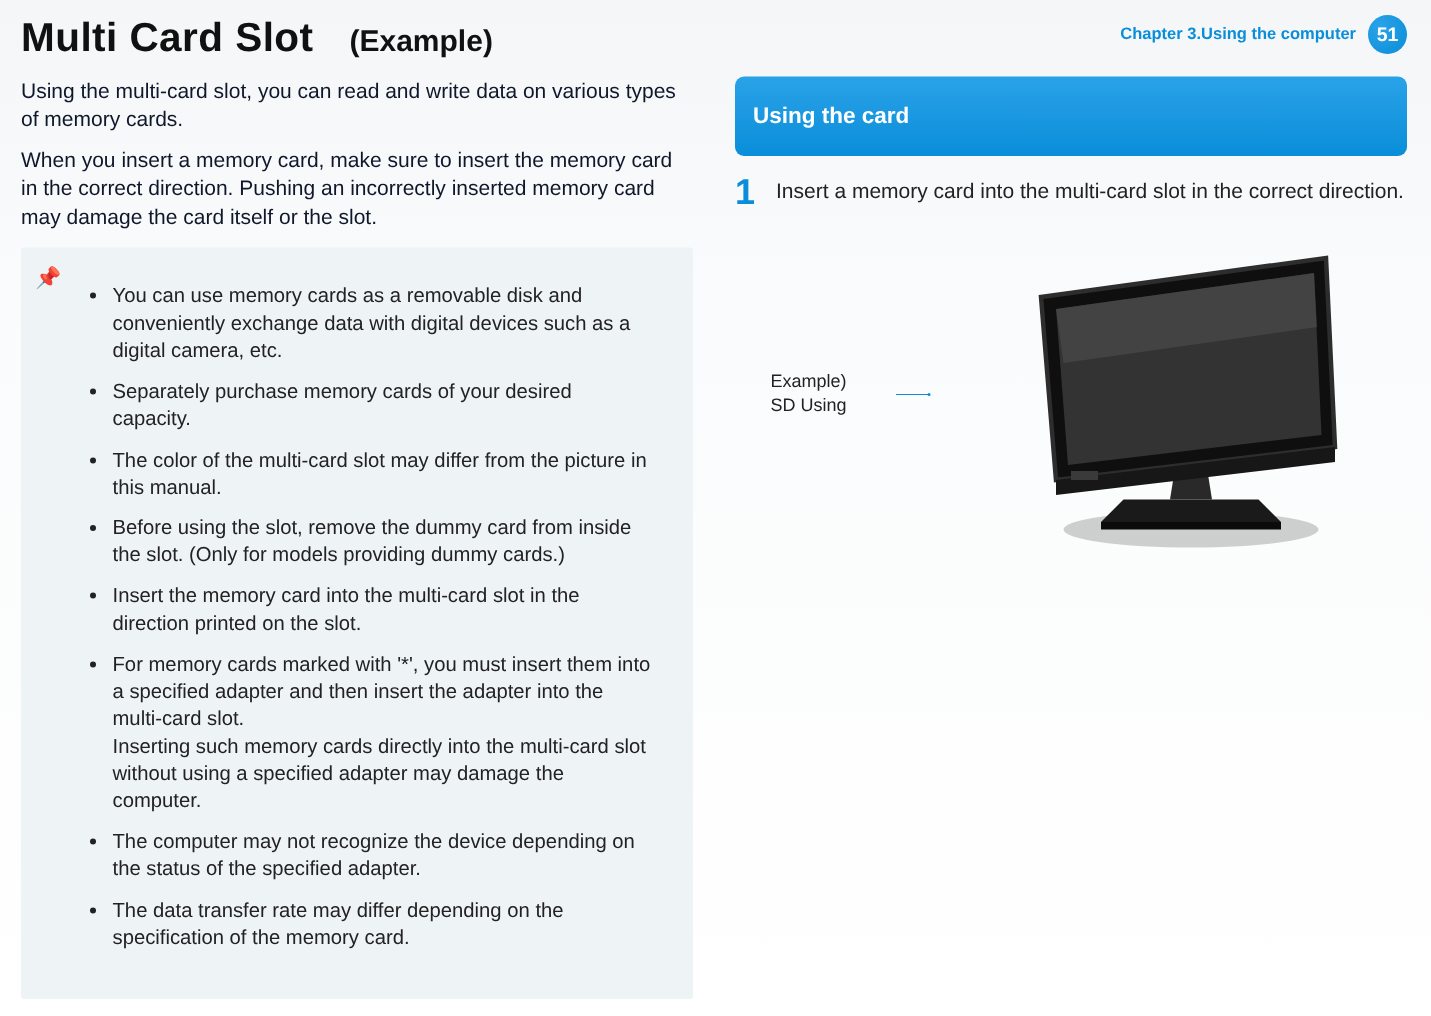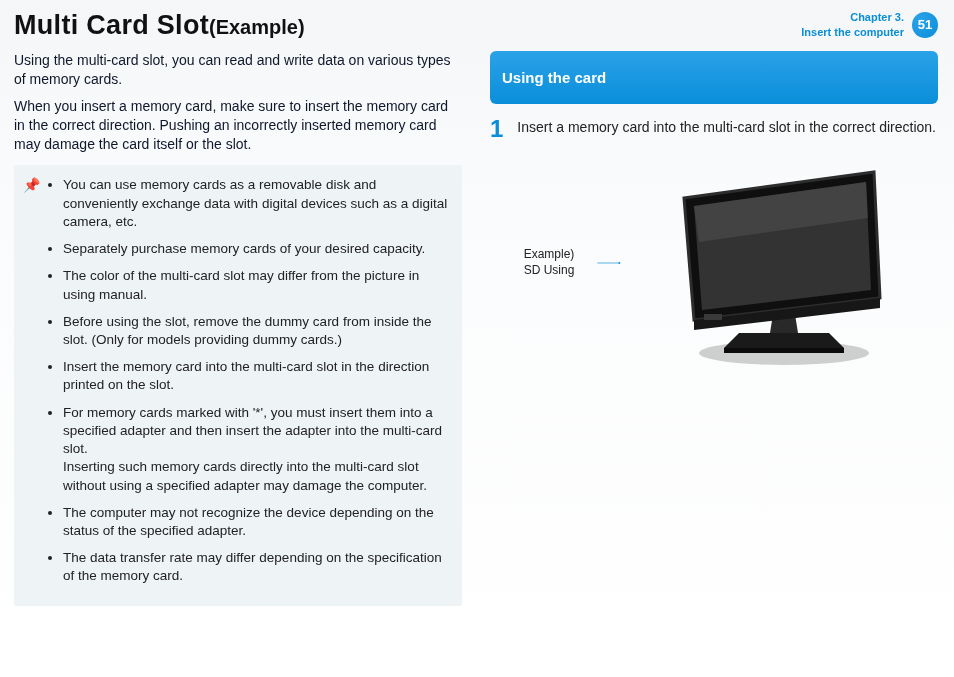--- a/index.html
+++ b/index.html
@@ -19,92 +19,92 @@
   }
   .page{
     width:100%;height:100%;
     padding:10px 16px 14px 14px;
     box-sizing:border-box;
   }
   .header{
     display:flex;justify-content:space-between;align-items:flex-start;
     margin-bottom:10px;
   }
-  .title-wrap{display:flex;gap:0;align-items:baseline}
+  .title-wrap{display:flex;gap:24px;align-items:baseline}
   .title{font-size:27px;font-weight:700;color:#111;letter-spacing:.3px}
   .subtitle{font-size:20px;font-weight:700;color:#111}
   .crumb{ text-align:right;font-size:11px;color:var(--brand);font-weight:700;line-height:1.35;display:flex;align-items:center;gap:8px;}
   .pagebadge{
     display:inline-flex;align-items:center;justify-content:center;
     width:26px;height:26px;border-radius:50%;
     background:radial-gradient(circle at 30% 30%,#2aa2e8,#0a8ed9);
     color:#fff;font-weight:700;font-size:13px;
   }
-  .crumb-text{display:flex;flex-direction:column;}
+  .crumb-text{display:flex;flex-direction:row;}
   .cols{display:flex;gap:28px}
   .col{flex:1;min-width:0}
   .intro p{font-size:14px;line-height:1.35;margin:0 0 8px 0;color:#0f172a}
   .notebox{
     background:#eef3f6;
     border:1px solid #eef3f6;
     border-radius:2px;
     margin-top:12px;
     padding:10px 12px 10px 8px;
     display:flex;gap:6px;
     font-size:13.5px;
   }
   .noteicon{color:var(--brand2);font-size:14px;line-height:1.1;margin-top:2px;flex:0 0 18px;text-align:center}
-  .notebox ul{margin:0;padding-left:16px;list-style:disc}
+  .notebox ul{margin:12px;padding-left:16px;list-style:disc}
   .notebox li{margin:0 0 9px 0;line-height:1.35;color:#222}
   .sect-head{
     margin:0 0 14px 0;
     background:linear-gradient(#2aa2e8,#0a8ed9);
     color:#fff;font-weight:700;font-size:15px;
     padding:18px 12px;border-radius:6px;
   }
   .step{display:flex;gap:14px;font-size:14px;line-height:1.4}
   .stepnum{color:var(--brand);font-size:24px;font-weight:700;line-height:.9}
-  .illus-wrap{display:flex;align-items:center;justify-content:center;margin-top:18px;}
+  .illus-wrap{display:flex;align-items:center;justify-content:center;margin-top:18px;gap:10px}
   .example-label{font-size:12px;text-align:right;line-height:1.3;color:#222}
   .leader{width:70px;height:2px}
   svg{display:block}
 </style>
 </head>
 <body>
 
 <div class="page">
 
   <div class="header">
     <div class="title-wrap">
       <span class="title">Multi Card Slot</span>
       <span class="subtitle">(Example)</span>
     </div>
     <div class="crumb">
       <div class="crumb-text">
         <span>Chapter 3.</span>
-        <span>Insert the computer</span>
+        <span>Using the computer</span>
       </div>
       <span class="pagebadge">51</span>
     </div>
   </div>
 
   <div class="cols">
 
     <div class="col">
       <div class="intro">
         <p>Using the multi-card slot, you can read and write data on various types of memory cards.</p>
         <p>When you insert a memory card, make sure to insert the memory card in the correct direction. Pushing an incorrectly inserted memory card may damage the card itself or the slot.</p>
       </div>
 
       <div class="notebox">
         <span class="noteicon">📌</span>
         <ul>
           <li>You can use memory cards as a removable disk and conveniently exchange data with digital devices such as a digital camera, etc.</li>
           <li>Separately purchase memory cards of your desired capacity.</li>
-          <li>The color of the multi-card slot may differ from the picture in using manual.</li>
+          <li>The color of the multi-card slot may differ from the picture in this manual.</li>
           <li>Before using the slot, remove the dummy card from inside the slot. (Only for models providing dummy cards.)</li>
           <li>Insert the memory card into the multi-card slot in the direction printed on the slot.</li>
           <li style="white-space:pre-line">For memory cards marked with '*', you must insert them into a specified adapter and then insert the adapter into the multi-card slot.
 Inserting such memory cards directly into the multi-card slot without using a specified adapter may damage the computer.</li>
           <li>The computer may not recognize the device depending on the status of the specified adapter.</li>
           <li>The data transfer rate may differ depending on the specification of the memory card.</li>
         </ul>
       </div>
     </div>
 

